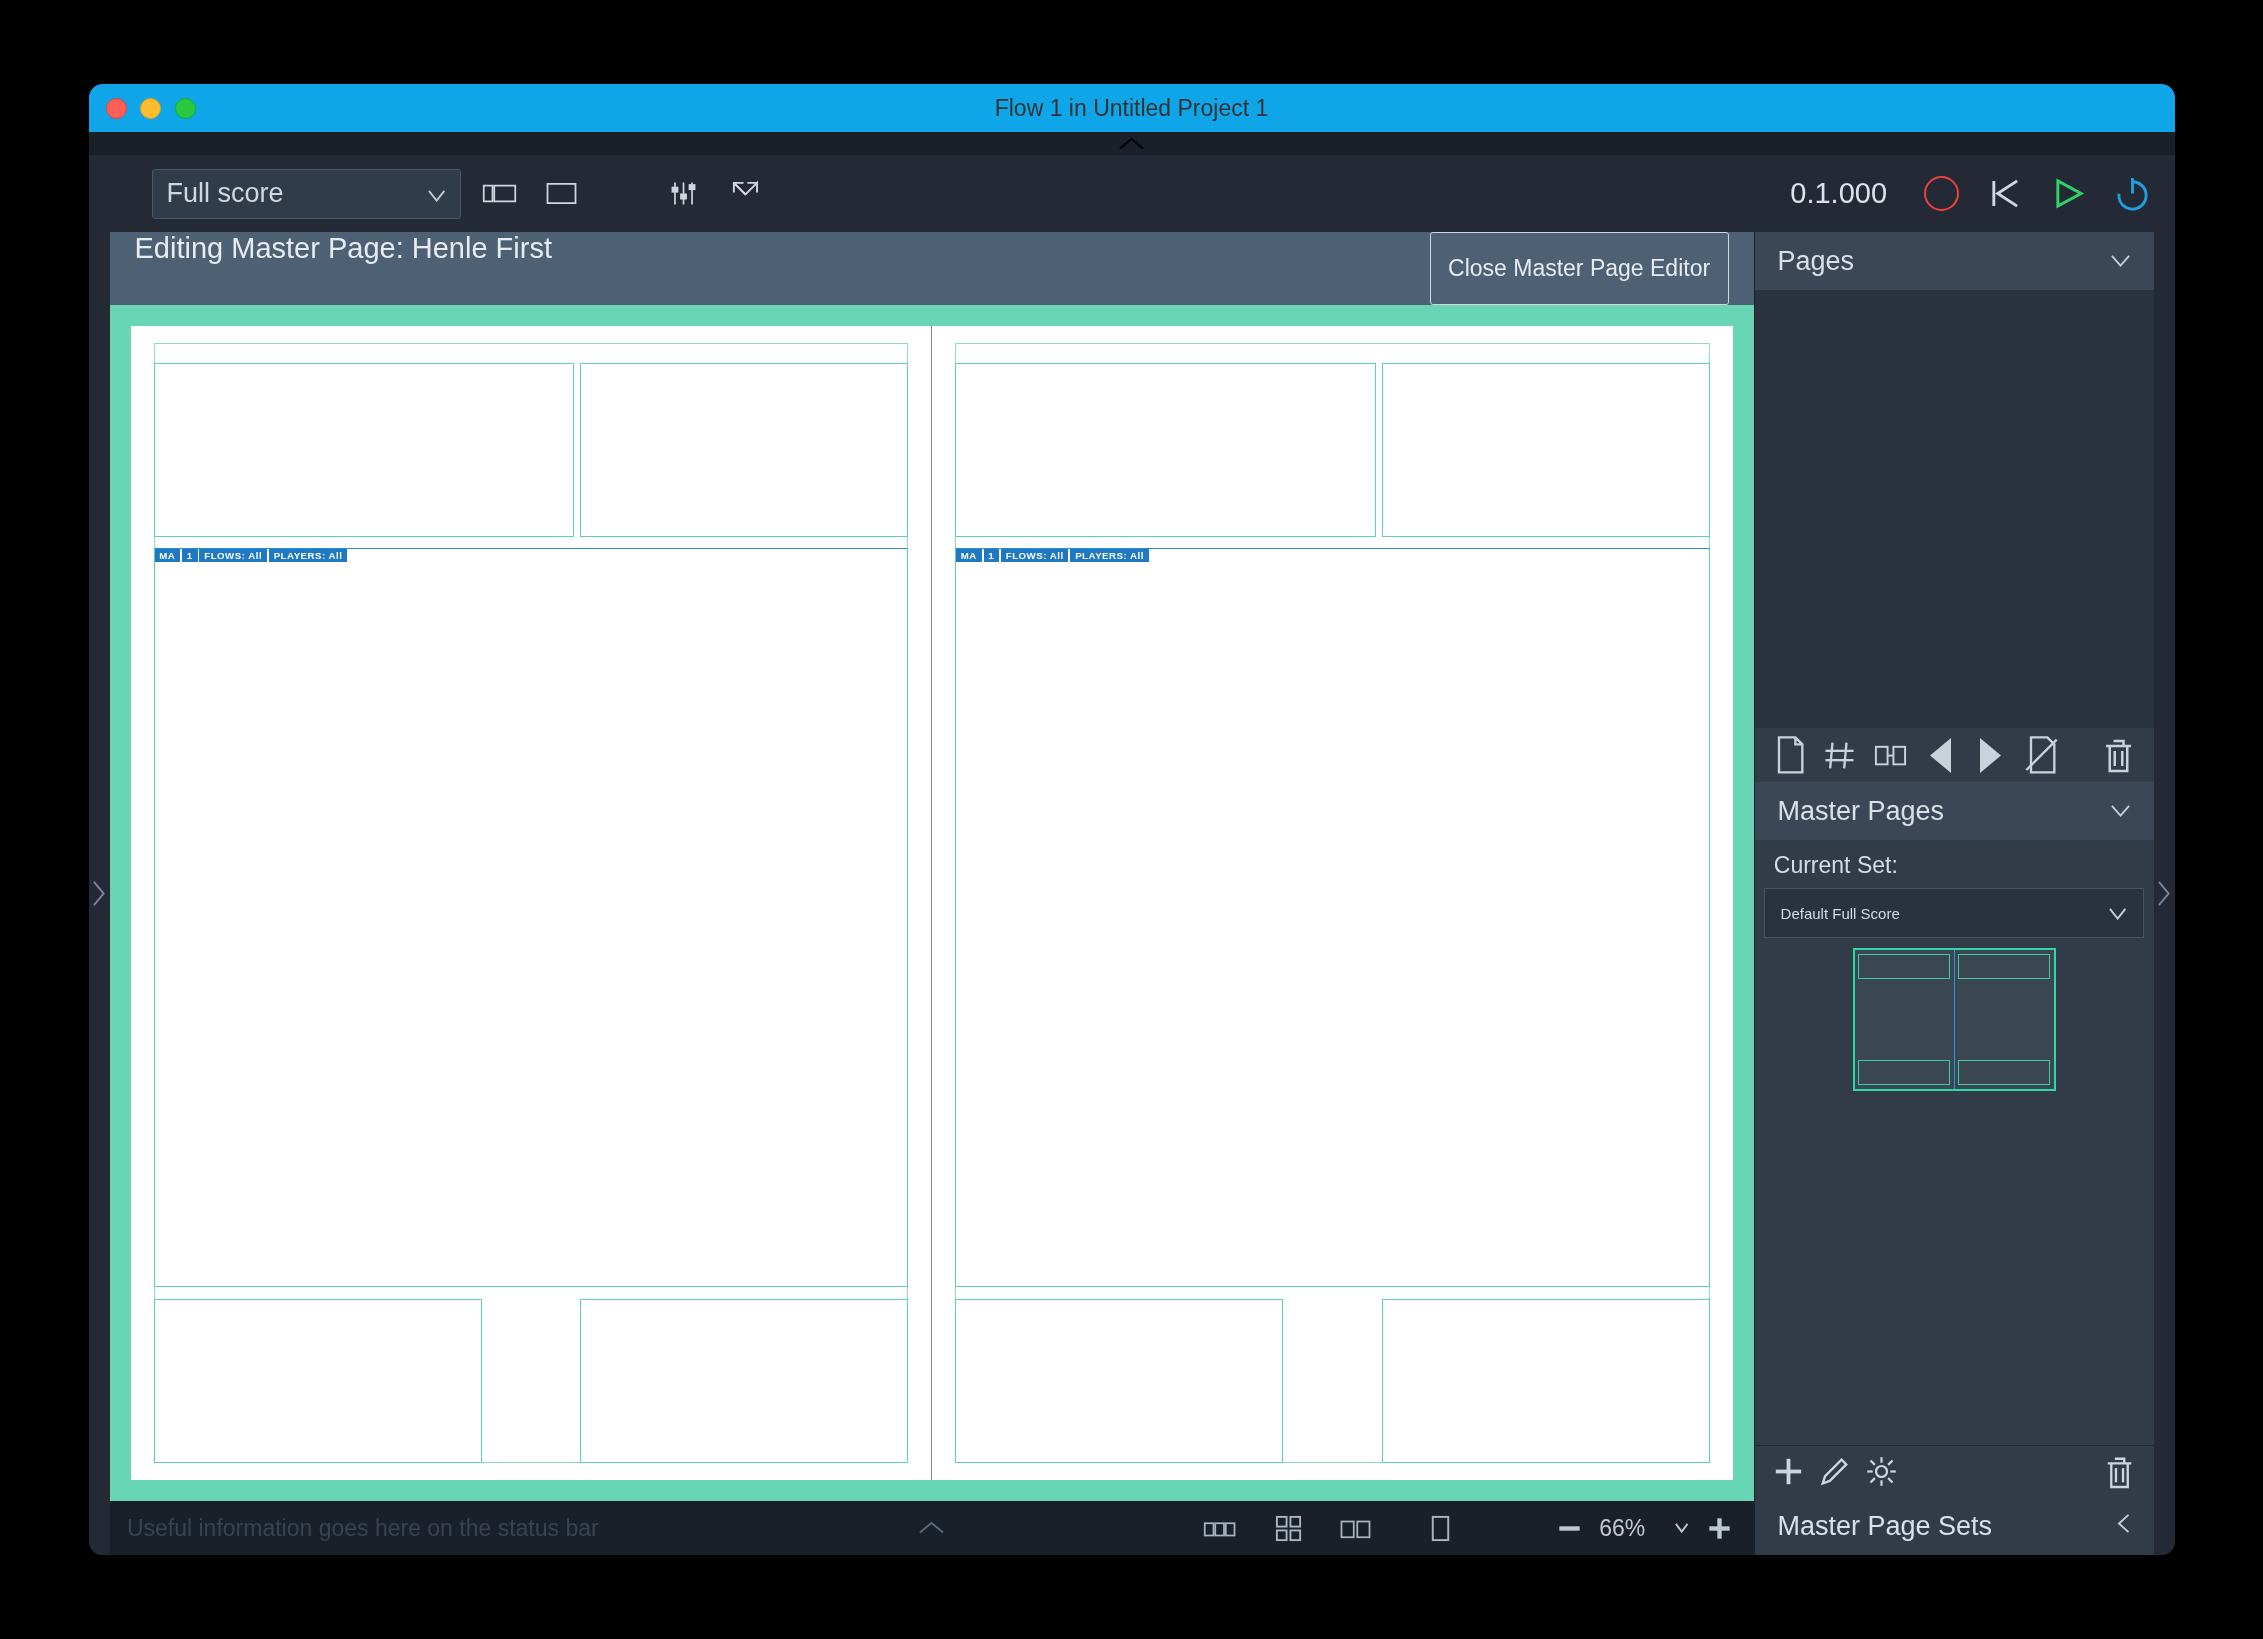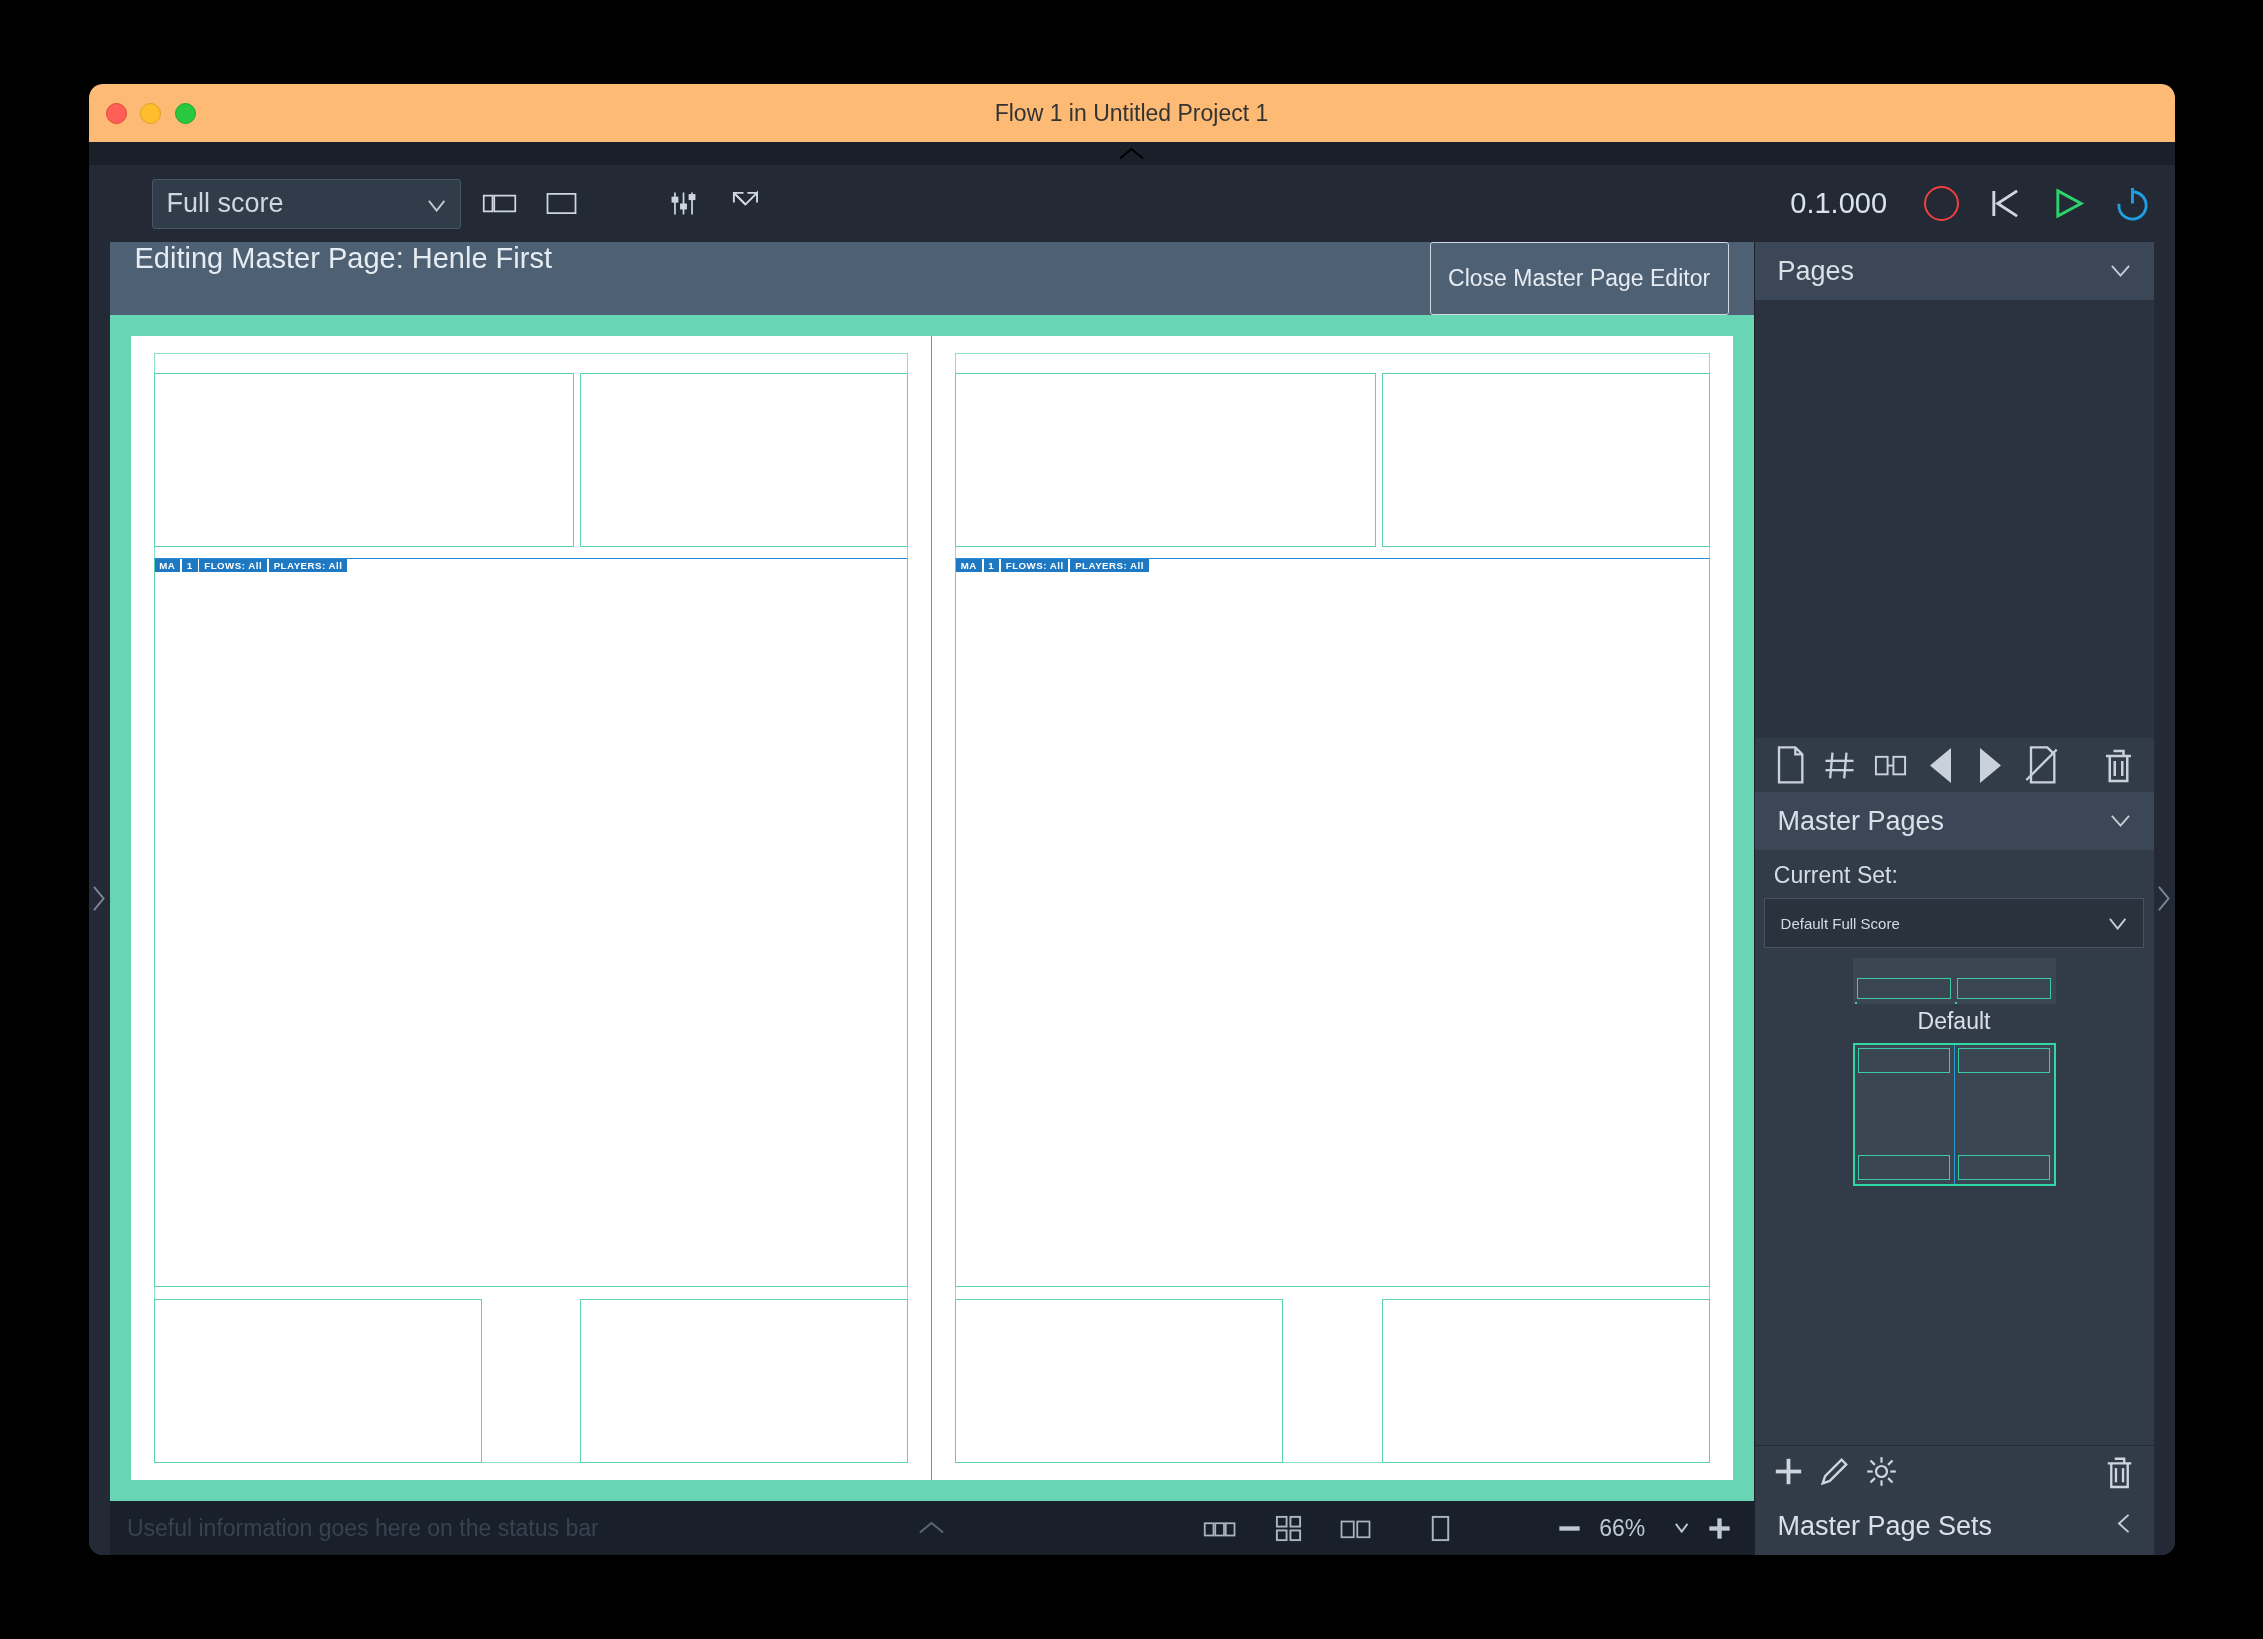--- a/index.html
+++ b/index.html
@@ -1,18 +1,18 @@
 <!DOCTYPE html>
 <html><head>
 <meta charset="utf-8">
 <style>
 * { box-sizing: border-box; margin: 0; padding: 0; }
 body { background: #000; font-family: -apple-system, "Segoe UI", Arial, sans-serif; width: 2263px; height: 1639px; position: relative; display:flex; align-items:center; justify-content:center;}
 .window { width: 2086px; height: 1471px; background: #2b3340; border-radius: 13.5px; overflow: hidden; box-shadow: 0 29px 97px rgba(0,0,0,.8); display:flex; flex-direction:column; position:relative;}
-.titlebar { height: 58px; background: #fdba74; display:flex; align-items:center; padding-left:17.4px; position:relative; border-top-left-radius:13.5px; border-top-right-radius:13.5px;}
+.titlebar { height: 48px; background: #0ea5e9; display:flex; align-items:center; padding-left:17.4px; position:relative; border-top-left-radius:13.5px; border-top-right-radius:13.5px;}
 .traffic { display:flex; gap:13.5px; }
 .traffic span { width:21px; height:21px; border-radius:50%; display:inline-block; }
 .t-red{background:#ff5f57;border:1px solid #e1443b;}
 .t-yel{background:#ffbd2e;border:1px solid #dea022;}
 .t-grn{background:#28c840;border:1px solid #1aab29;}
 .wtitle{position:absolute; left:0; right:0; text-align:center; font-size:23px; color:#333;}
 .reveal-bar{height:23px; background:#1a2029; display:flex; justify-content:center; align-items:center;}
 .reveal-bar svg{stroke:#888;}
 .toolbar{height:77px; background:#232a35; display:flex; align-items:center; padding:0 15.4px; gap:0;}
 .modes{display:flex;}
@@ -360,27 +360,20 @@
       </div>
       <div class="mp-body">
         <div class="curset">Current Set:</div>
         <div class="set-sel">
           <span>Default Full Score</span>
           <svg width="19.3" height="13.5" viewBox="0 0 20 14">
               <path d="M2 2 L10 12 L18 2" fill="none" stroke="#c5cdd6" stroke-width="2"></path>
             </svg>
         </div>
         <div class="mp-list">
-          <div class="mp-thumb">
-            <div class="thumb partial">
-                <div class="pg"></div>
-                <div class="pg"></div>
-              </div>
-            <div class="label">Default</div>
-          </div>
           <div class="mp-thumb sel">
             <div class="thumb">
                 <div class="pg"></div>
                 <div class="pg"></div>
               </div>
           </div>
         </div>
         <div class="mp-toolbar">
           <div class="icn">
               <svg viewBox="0 0 26 26">

